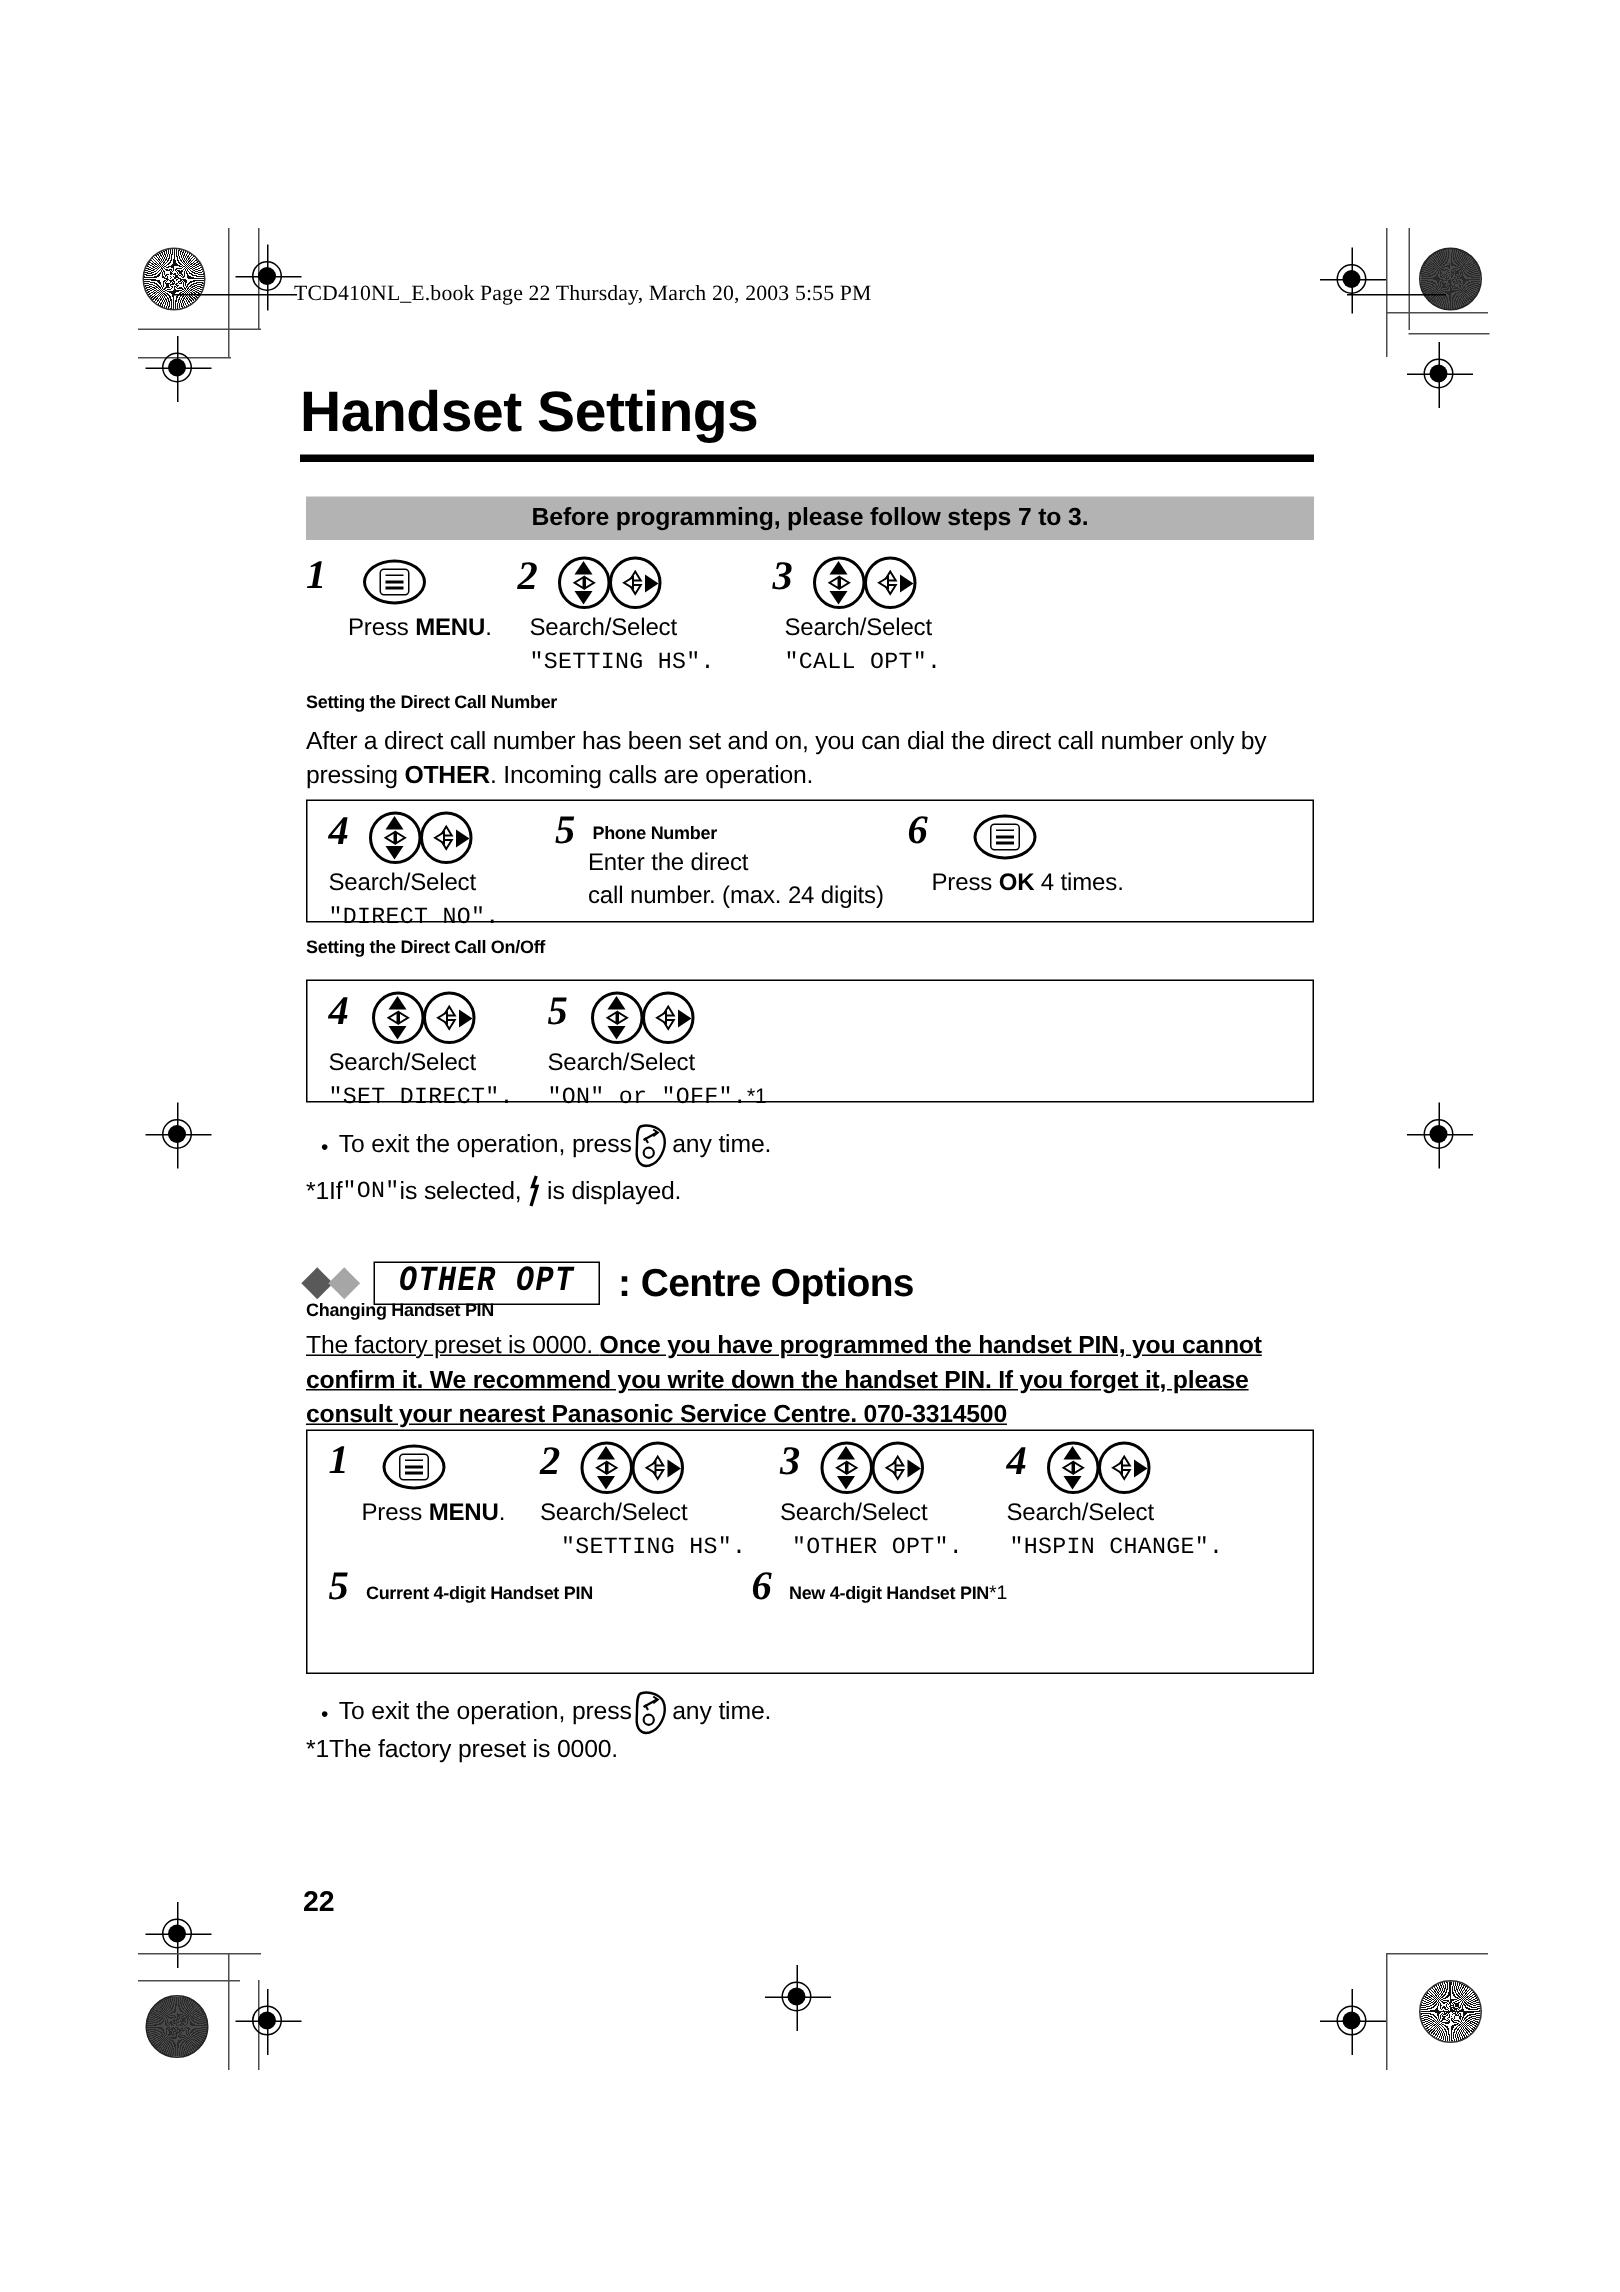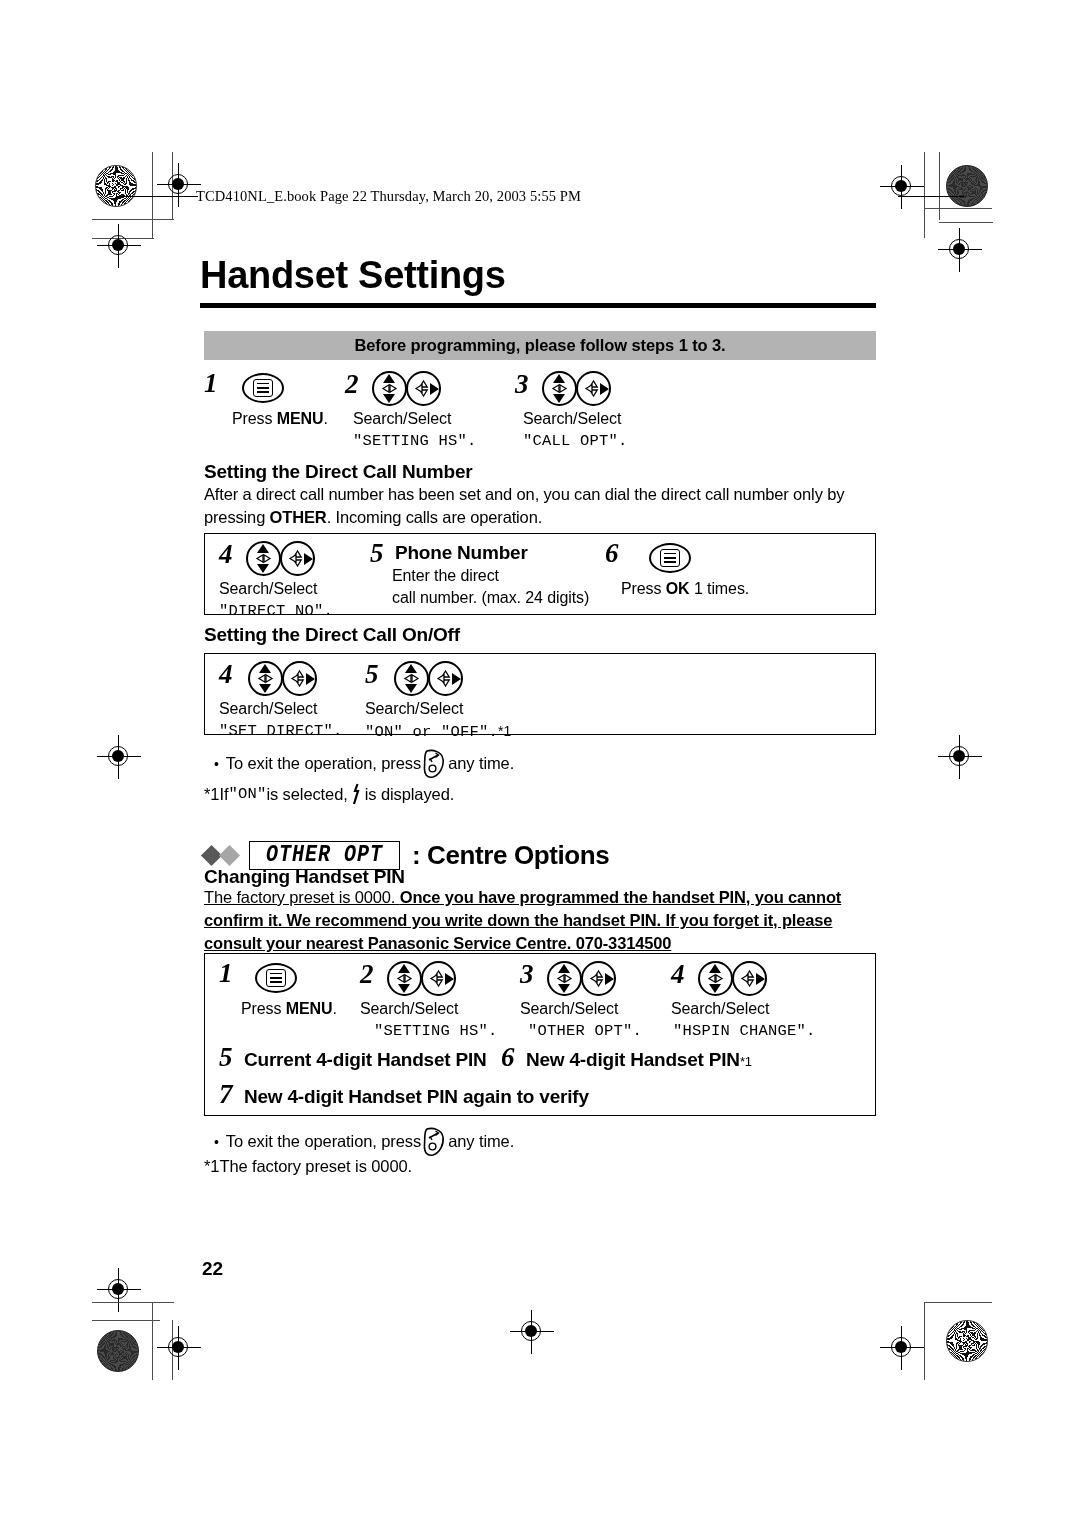--- a/index.html
+++ b/index.html
@@ -114,21 +114,21 @@
 
   .step-num {
     font-family: "Liberation Serif", serif;
     font-style: italic;
     font-weight: bold;
     font-size: 27px;
     line-height: 1;
   }
 
   .sub-head {
-    font-size: 19px;
+    font-size: 12px;
     font-weight: bold;
     letter-spacing: -.2px;
   }
   .body-text {
     font-size: 16.5px;
     line-height: 23px;
     letter-spacing: -.15px;
   }
   .body-text b { font-weight: bold; }
 
@@ -369,21 +369,21 @@
 </div>
 
 <div class="stamp-rule"></div>
 <div class="stamp-rule right"></div>
 <div class="file-stamp">TCD410NL_E.book  Page 22  Thursday, March 20, 2003  5:55 PM</div>
 
 <div class="page-title">Handset Settings</div>
 <div class="title-rule"></div>
 
 <div class="banner">
-  <span class="banner-text">Before programming, please follow steps 1 to 3.</span>
+  <span class="banner-text">Before programming, please follow steps 7 to 3.</span>
 </div>
 
 <div class="content" style="left:204px; top:370px; width:680px;">
 
   <div style="position:absolute; left:0px; top:0px;">
     <span class="step-num">1</span>
     <span class="icon-menu" style="margin-left:20px;">
       <span class="oval"></span>
       <span class="pad">
           <i></i>
@@ -487,21 +487,21 @@
     <span class="step-num">6</span>
     <span class="icon-menu" style="margin-left:26px;">
       <span class="oval"></span>
       <span class="pad">
           <i></i>
           <i></i>
           <i></i>
         </span>
     </span>
     <div class="cap-text" style="position:absolute; left:16px; top:40px; white-space:nowrap;">
-      <span>Press </span><b>OK</b><span> 1 times.</span>
+      <span>Press </span><b>OK</b><span> 4 times.</span>
     </div>
   </div>
 </div>
 
 <div class="sub-head" style="position:absolute; left:204px; top:624px;">Setting the Direct Call On/Off</div>
 
 <div class="framed" style="left:204px; top:653px; width:672px; height:82px;">
 
   <div style="position:absolute; left:14px; top:6px;">
     <span class="step-num">4</span>
@@ -677,24 +677,20 @@
   <div style="position:absolute; left:14px; top:90px;">
     <span class="step-num">5</span>
     <span class="sub-head" style="margin-left:7px;">Current 4-digit Handset PIN</span>
   </div>
 
   <div style="position:absolute; left:296px; top:90px;">
     <span class="step-num">6</span>
     <span class="sub-head" style="margin-left:7px;">New 4-digit Handset PIN</span><span class="cap-text" style="font-size:13px;">*1</span>
   </div>
 
-  <div style="position:absolute; left:14px; top:127px;">
-    <span class="step-num">7</span>
-    <span class="sub-head" style="margin-left:7px;">New 4-digit Handset PIN again to verify</span>
-  </div>
 </div>
 
 <div class="bullet-line" style="left:214px; top:1126px;">
   <span style="margin-right:7px; font-size:14px;">•</span>
   <span>To exit the operation, press </span>
   <span class="icon-off">
     <svg width="27" height="31" viewBox="0 0 27 31">
       <path d="M6,3 C12,1 21,4 22,11 C23,18 19,27 12,29 C6,30.5 3,26 3.5,19 C4,12 3,5 6,3 Z" fill="#fff" stroke="#000" stroke-width="1.6"></path>
       <path d="M8,12 L17,7" stroke="#000" stroke-width="1.5" fill="none"></path>
       <path d="M14.5,5 L17.5,7 L14.5,9.5" stroke="#000" stroke-width="1.4" fill="none"></path>

